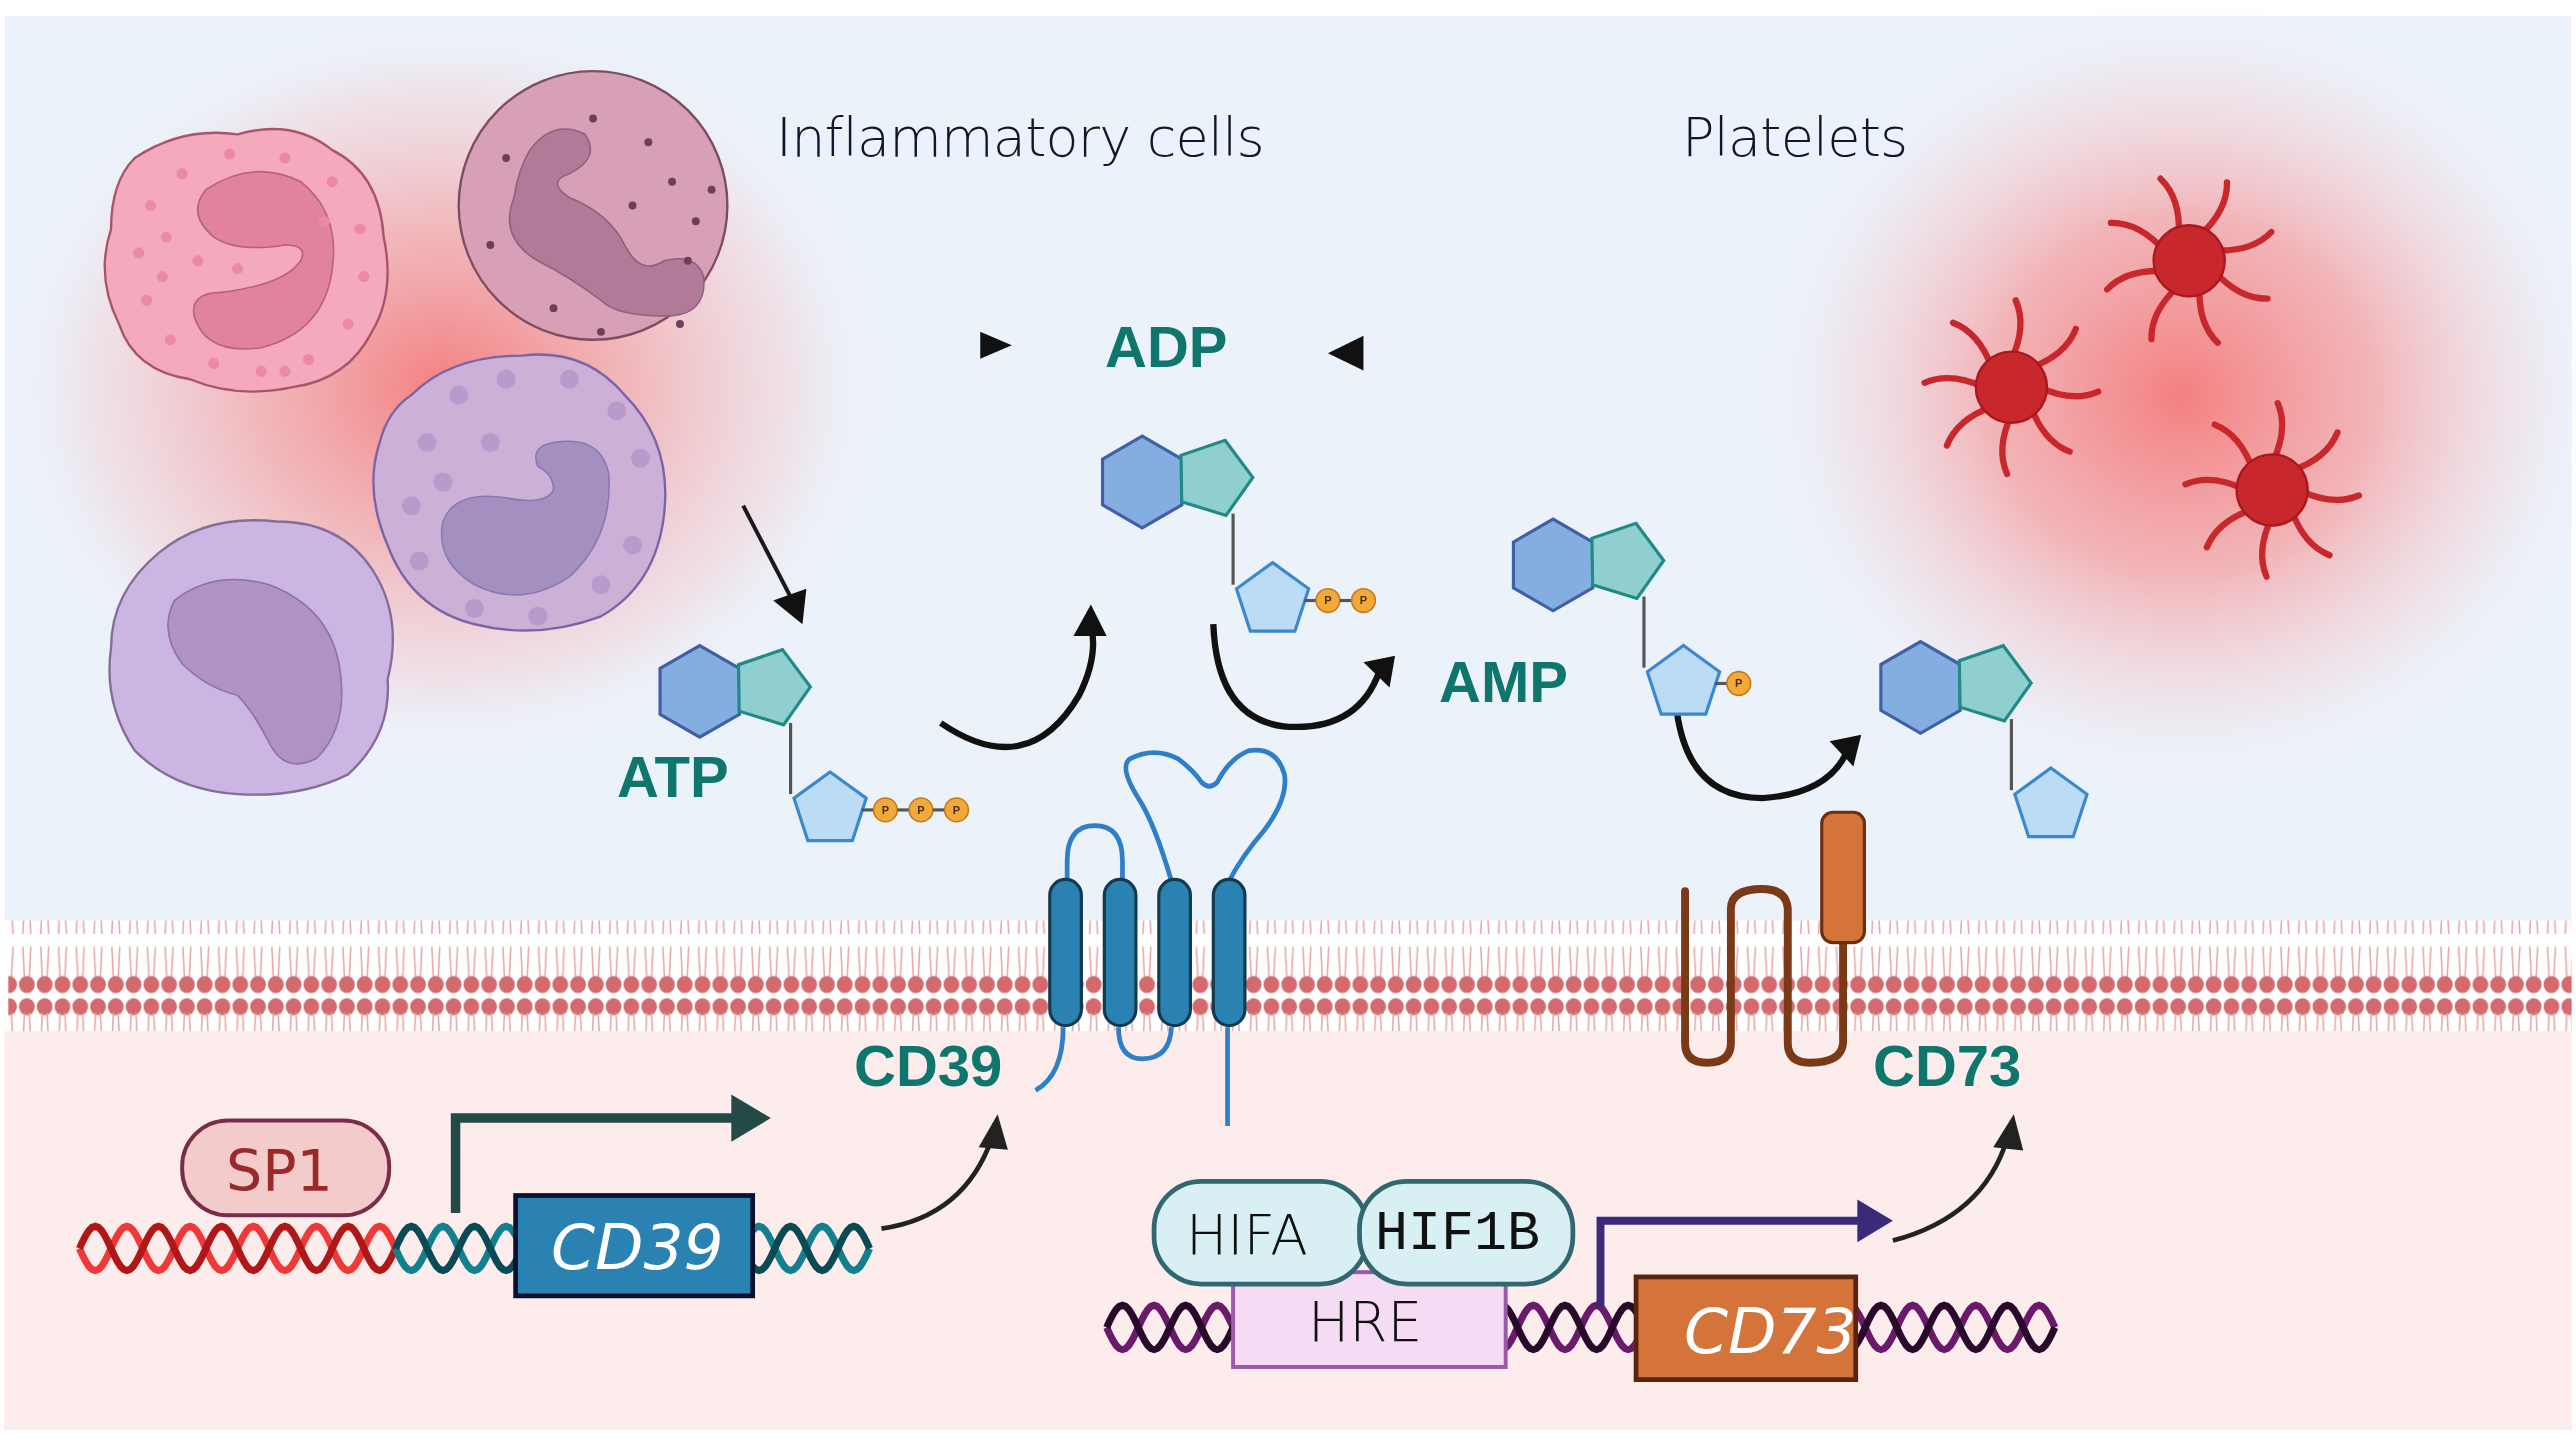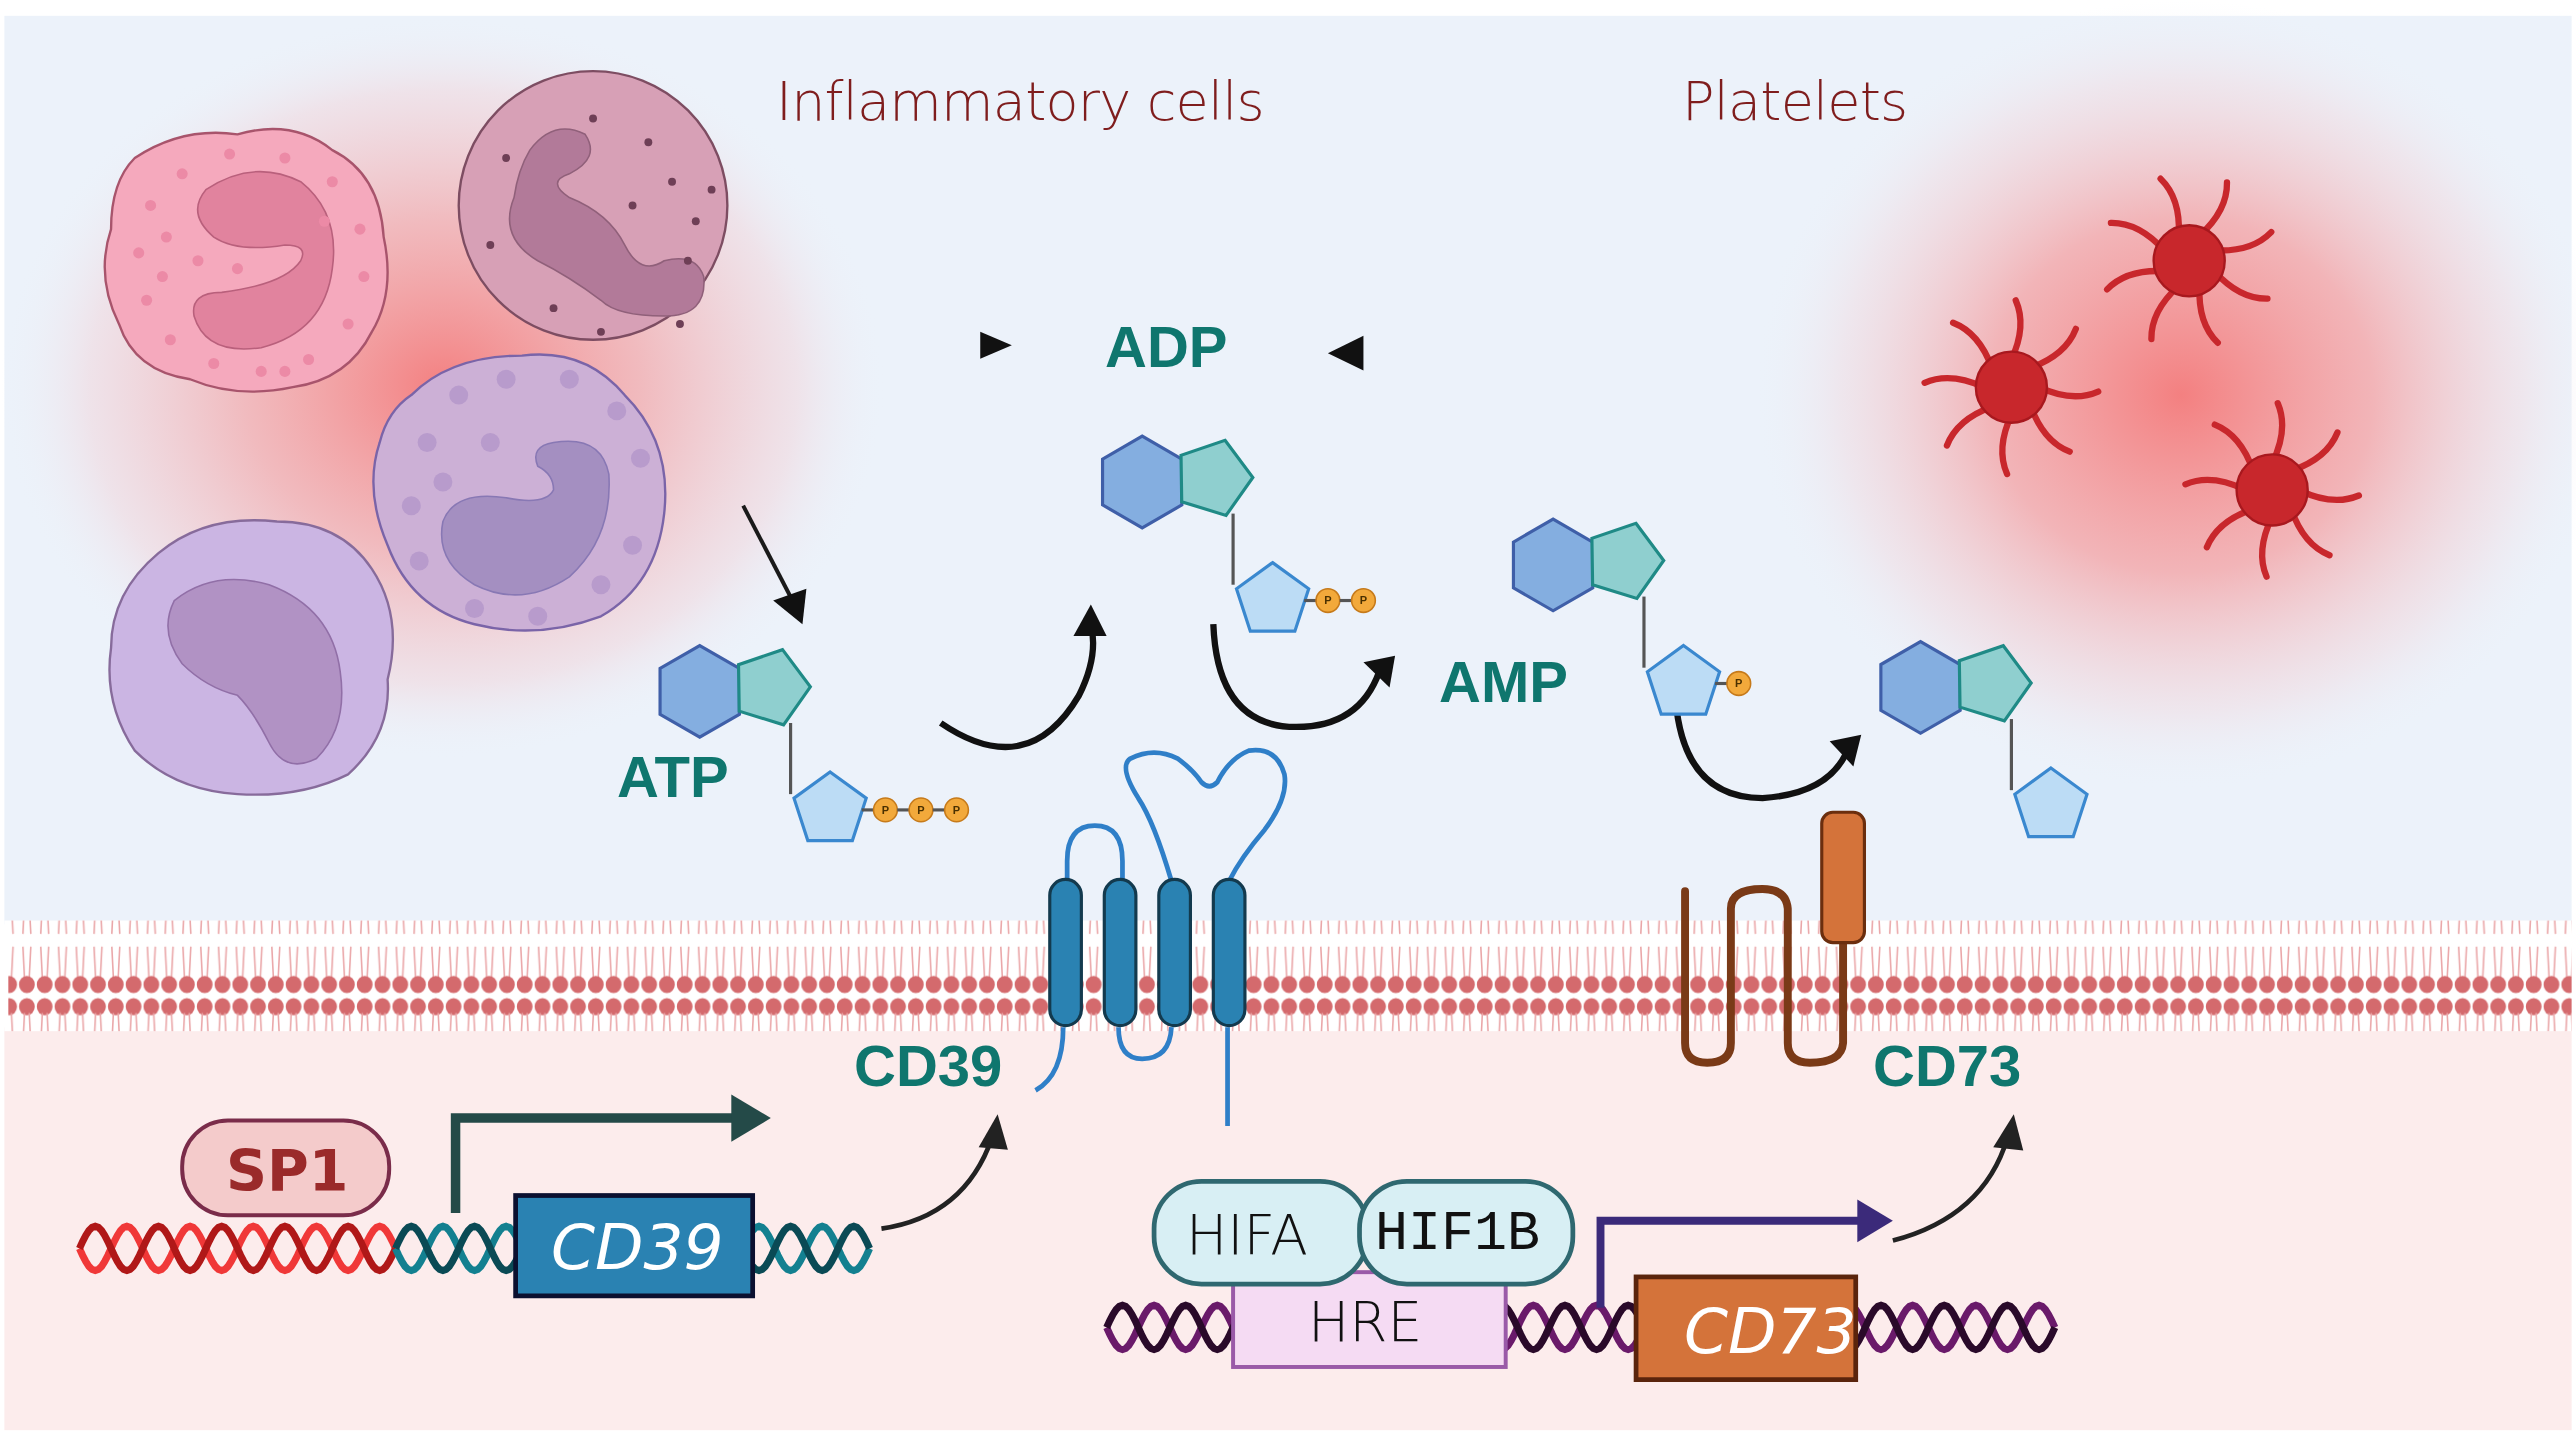--- a/index.html
+++ b/index.html
@@ -1,19 +1,19 @@
 <!DOCTYPE html>
 <html style="font-size:12.6px"><head>
 <meta charset="utf-8">
 <style>
   html, body { margin: 0; padding: 0; background: #ffffff; }
   body { width: 2576px; height: 1446px; position: relative; overflow: hidden; font-family: "Liberation Sans", sans-serif; }
   #stage { position: absolute; left: 0; top: 0; width: 2576px; height: 1446px; }
   .lbl { position: absolute; white-space: nowrap; color: #1c1c1c; }
-  .lbl-light { font-family: "DejaVu Sans", sans-serif; font-weight: 300; font-size: 54px; color: #7f1d1d; letter-spacing: -0.8px; }
+  .lbl-light { font-family: "DejaVu Sans", sans-serif; font-weight: 300; font-size: 54px; color: #0f172a; letter-spacing: -0.8px; margin-top: 36px; }
   .lbl-bold { font-family: "Liberation Sans", sans-serif; font-weight: 700; font-size: 58px; color: #0f766e; text-align: center; }
   .lbl-hypoxia { font-family: "Liberation Sans", sans-serif; font-weight: 700; font-size: 71px; color: #a0161c; }
 </style>
 </head>
 <body>
 
 <div id="stage">
 <svg id="svg" width="2576" height="1446" viewBox="0 0 3259 1830" xmlns="http://www.w3.org/2000/svg">
   <defs>
     <radialGradient id="glowL" cx="50%" cy="50%" r="50%">
@@ -279,20 +279,20 @@
 <div class="lbl lbl-light" style="left:776px; top:70px;">Inflammatory cells</div>
 <div class="lbl lbl-light" style="left:1682px; top:70px;">Platelets</div>
 
 <div class="lbl lbl-bold" style="left:1105px; top:313px;">ADP</div>
 <div class="lbl lbl-bold" style="left:617px; top:743px;">ATP</div>
 <div class="lbl lbl-bold" style="left:1439px; top:648px;">AMP</div>
 
 <div class="lbl lbl-bold" style="left:854px; top:1032px;">CD39</div>
 <div class="lbl lbl-bold" style="left:1873px; top:1032px;">CD73</div>
 
-<div class="lbl" style="left:226px; top:1138px; font-size:57px; color:#9a2a2a; font-family:'DejaVu Sans',sans-serif; font-weight:700;">SP1</div>
+<div class="lbl" style="left:226px; top:1138px; font-size:57px; color:#9a2a2a; font-family:'DejaVu Sans',sans-serif; font-weight:400;">SP1</div>
 <div class="lbl" style="left:551px; top:1211px; font-size:63px; color:#ffffff; font-style:italic; font-family:'DejaVu Sans',sans-serif; font-weight:300;">CD39</div>
 <div class="lbl" style="left:1186px; top:1203px; font-size:55px; color:#111; font-family:'DejaVu Sans',sans-serif; font-weight:300;">HIFA</div>
 <div class="lbl" style="left:1375px; top:1203px; font-size:55px; color:#111; font-family:Liberation Mono, monospace; font-weight:300;">HIF1B</div>
 <div class="lbl" style="left:1308px; top:1290px; font-size:55px; color:#111; font-family:'DejaVu Sans',sans-serif; font-weight:300;">HRE</div>
 <div class="lbl" style="left:1684px; top:1295px; font-size:63px; color:#ffffff; font-style:italic; font-family:'DejaVu Sans',sans-serif; font-weight:300;">CD73</div>
 </div>
 
 
 </body></html>

